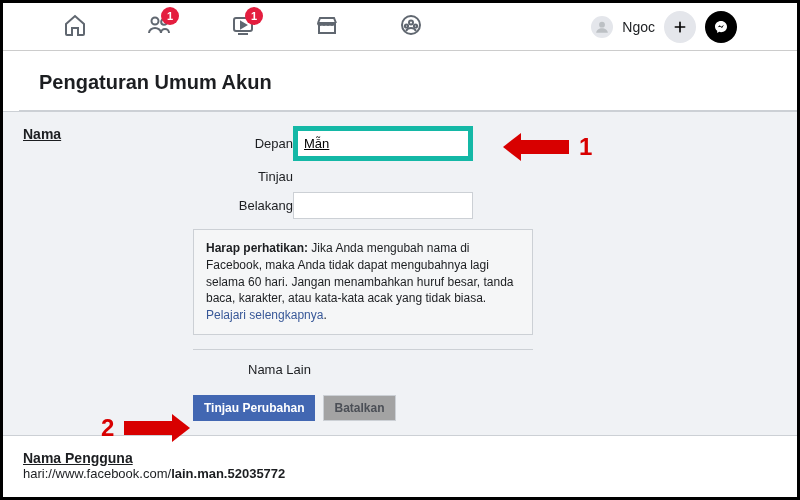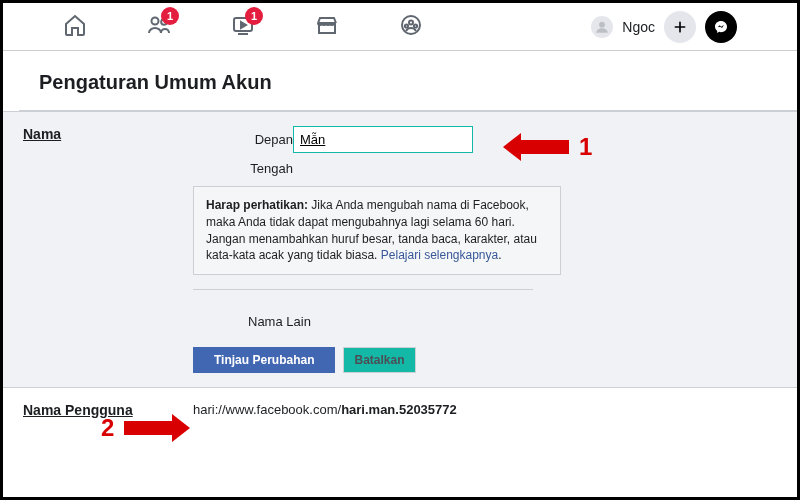--- a/index.html
+++ b/index.html
@@ -24,37 +24,37 @@
     
     .settings { border-top: 1px solid #ccd0d5; }
     .row { border-bottom: 1px solid #ccd0d5; display: flex; padding: 14px 20px; background: #f0f2f5; }
     .row-label { width: 170px; font-size: 14px; font-weight: bold; color: #1c1e21; text-decoration: underline; }
     .row-body { flex: 1; font-size: 13px; color: #1c1e21; }
 
     
     .form-line { display: flex; align-items: center; margin-bottom: 8px; }
     .form-lbl { width: 100px; text-align: right; font-size: 13px; color: #1c1e21; }
     .form-inp { width: 180px; padding: 5px 6px; font-size: 13px; border: 1px solid #ccd0d5; background: #fff; }
-    .form-inp.highlight { border: 1px solid #14b8a6; text-decoration: underline; }
+    .form-inp.highlight { border: 5px solid #14b8a6; text-decoration: underline; }
 
-    .notice { margin: 10px 0 14px 0; width: 368px; background: #f5f6f7; border: 1px solid #ccd0d5; padding: 10px 12px; font-size: 12px; line-height: 1.4; color: #1c1e21; }
+    .notice { margin: 10px 0 14px 0; width: 340px; background: #f5f6f7; border: 1px solid #ccd0d5; padding: 10px 12px; font-size: 12px; line-height: 1.4; color: #1c1e21; }
     .notice strong { font-weight: bold; }
     .notice a { color: #385898; text-decoration: none; cursor: pointer; }
 
     .divider { border-top: 1px solid #ccd0d5; margin: 12px 0; width: 340px; }
 
-    .other-name-line { display: flex; align-items: center; margin: 24px 0 18px 0; padding-left: 55px; font-size: 13px; }
+    .other-name-line { display: flex; align-items: center; margin: 12px 0 18px 0; padding-left: 55px; font-size: 13px; }
     .other-name-line a { color: #385898; text-decoration: none; margin-left: 8px; cursor: pointer; }
 
     .btns { display: flex; gap: 8px; }
-    .btn-primary { background: #4267b2; color: #fff; border: 1px solid #4267b2; padding: 5px 20px; font-size: 12px; font-weight: bold; cursor: pointer; }
-    .btn-secondary { background: #14b8a6; color: #4b4f56; border: 1px solid #ccd0d5; padding: 5px 10px; font-size: 12px; font-weight: bold; cursor: pointer; }
+    .btn-primary { background: #4267b2; color: #fff; border: 1px solid #4267b2; padding: 5px 10px; font-size: 12px; font-weight: bold; cursor: pointer; }
+    .btn-secondary { background: #a3a3a3; color: #4b4f56; border: 1px solid #ccd0d5; padding: 5px 10px; font-size: 12px; font-weight: bold; cursor: pointer; }
 
     
-    .row-user { border-bottom: none; padding: 14px 20px; display: flex; background: #fff; }
+    .row-user { border-bottom: none; padding: 14px 20px; display: flex; background: #fff; flex-direction: column; }
     .username-url { font-size: 13px; color: #1c1e21; }
     .username-url strong { font-weight: bold; }
 
     
     .anno { position: absolute; color: #d80000; font-weight: bold; font-size: 24px; display: flex; align-items: center; pointer-events: none; }
     .arrow-shaft { width: 48px; height: 14px; background: #d80000; position: relative; }
     .arrow-head-l { width: 0; height: 0; border-top: 14px solid transparent; border-bottom: 14px solid transparent; border-right: 18px solid #d80000; }
     .arrow-head-r { width: 0; height: 0; border-top: 14px solid transparent; border-bottom: 14px solid transparent; border-left: 18px solid #d80000; }
     .anno-1 { top: 130px; left: 500px; }
     .anno-2 { top: 411px; left: 88px; }
@@ -132,23 +132,27 @@
   <div class="row">
     <div class="row-label">Nama</div>
     <div class="row-body">
 
       <div class="form-line">
         <div class="form-lbl">Depan</div>
         <input class="form-inp highlight" value="Mẫn" style="">
       </div>
 
       <div class="form-line">
-        <div class="form-lbl">Tengah</div>
+        <div class="form-lbl">Tinjau</div>
       </div>
 
+      <div class="form-line">
+        <div class="form-lbl">Belakang</div>
+        <input class="form-inp" value="" style="">
+      </div>
 
       <div class="notice">
         <strong>Harap perhatikan:</strong><span> Jika Anda mengubah nama di Facebook, maka Anda tidak dapat mengubahnya lagi selama 60 hari. Jangan menambahkan huruf besar, tanda baca, karakter, atau kata-kata acak yang tidak biasa. </span><a>Pelajari selengkapnya</a>.
       </div>
 
       <div class="divider"></div>
 
       <div class="other-name-line">
         <span>Nama Lain</span>
       </div>
@@ -157,21 +161,21 @@
         <button class="btn-primary">Tinjau Perubahan</button>
         <button class="btn-secondary">Batalkan</button>
       </div>
 
     </div>
   </div>
 
   <div class="row-user">
     <div class="row-label">Nama Pengguna</div>
     <div class="row-body username-url">
-      <span>hari://www.facebook.com/</span><strong>hari.man.52035772</strong>
+      <span>hari://www.facebook.com/</span><strong>lain.man.52035772</strong>
     </div>
   </div>
 </div>
 
 <div class="anno anno-1">
   <div class="arrow-head-l"></div>
     <div class="arrow-shaft"></div>
   <span class="anno-num">1</span>
 </div>
 <div class="anno anno-2">

